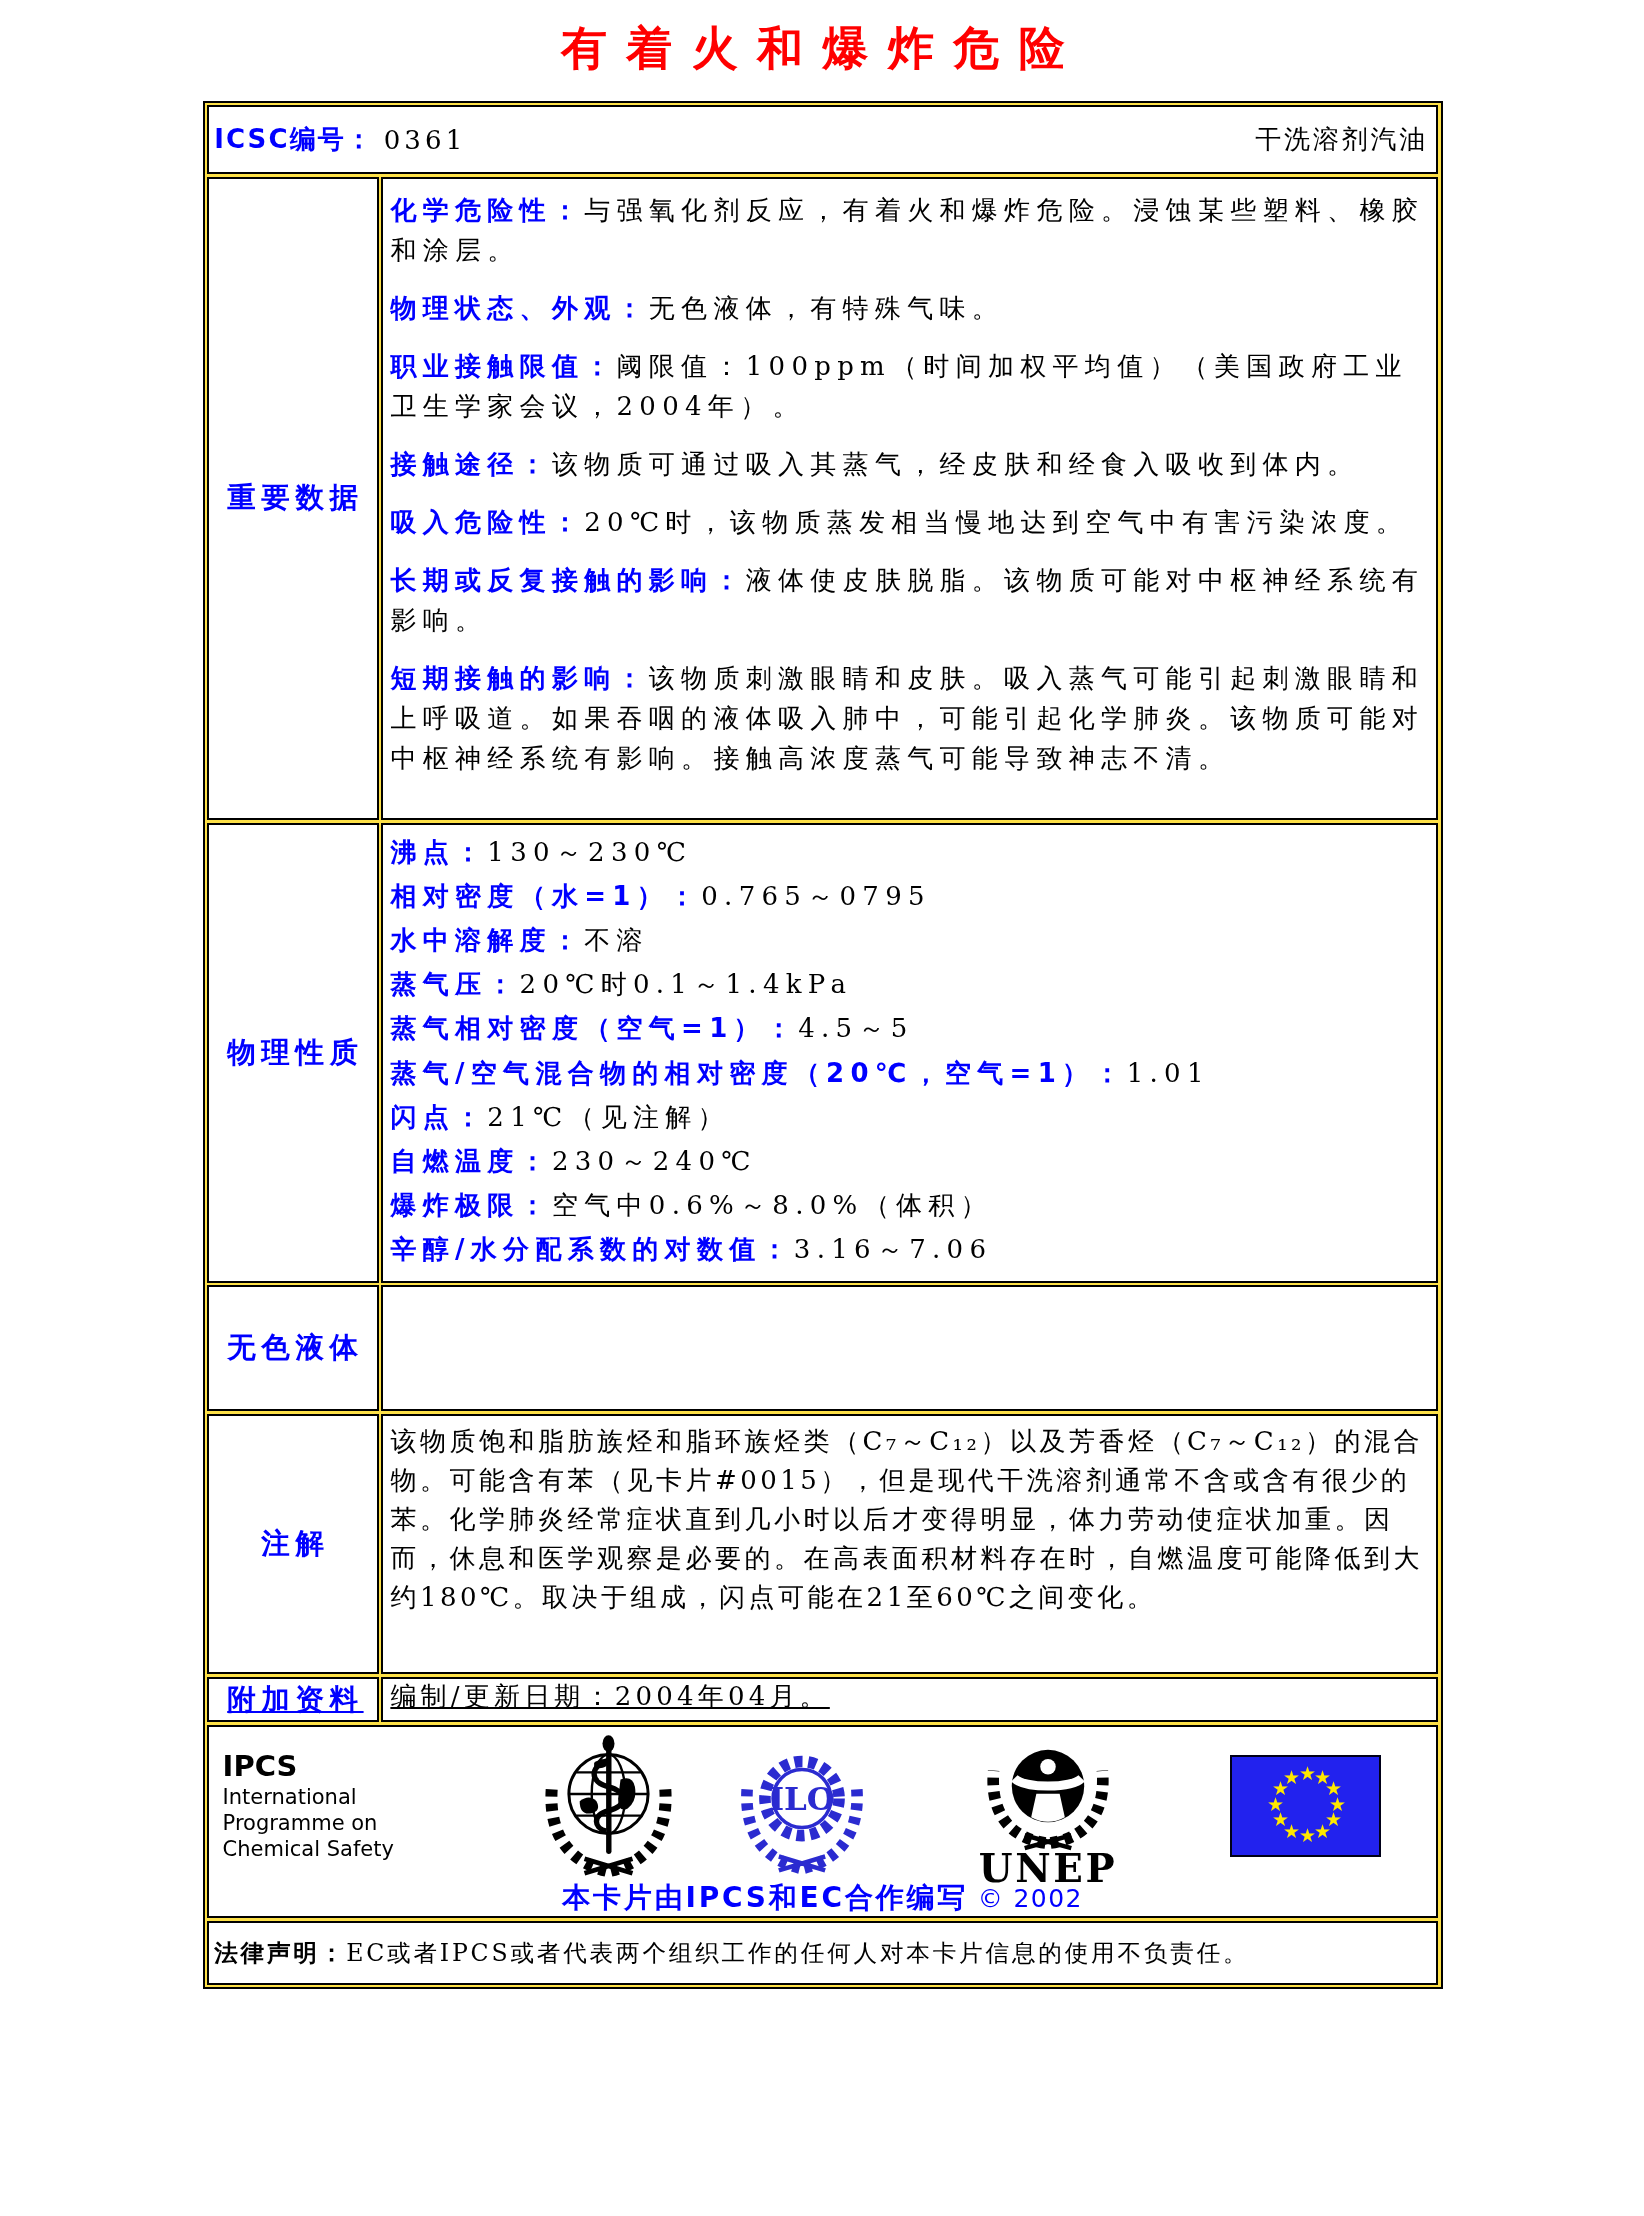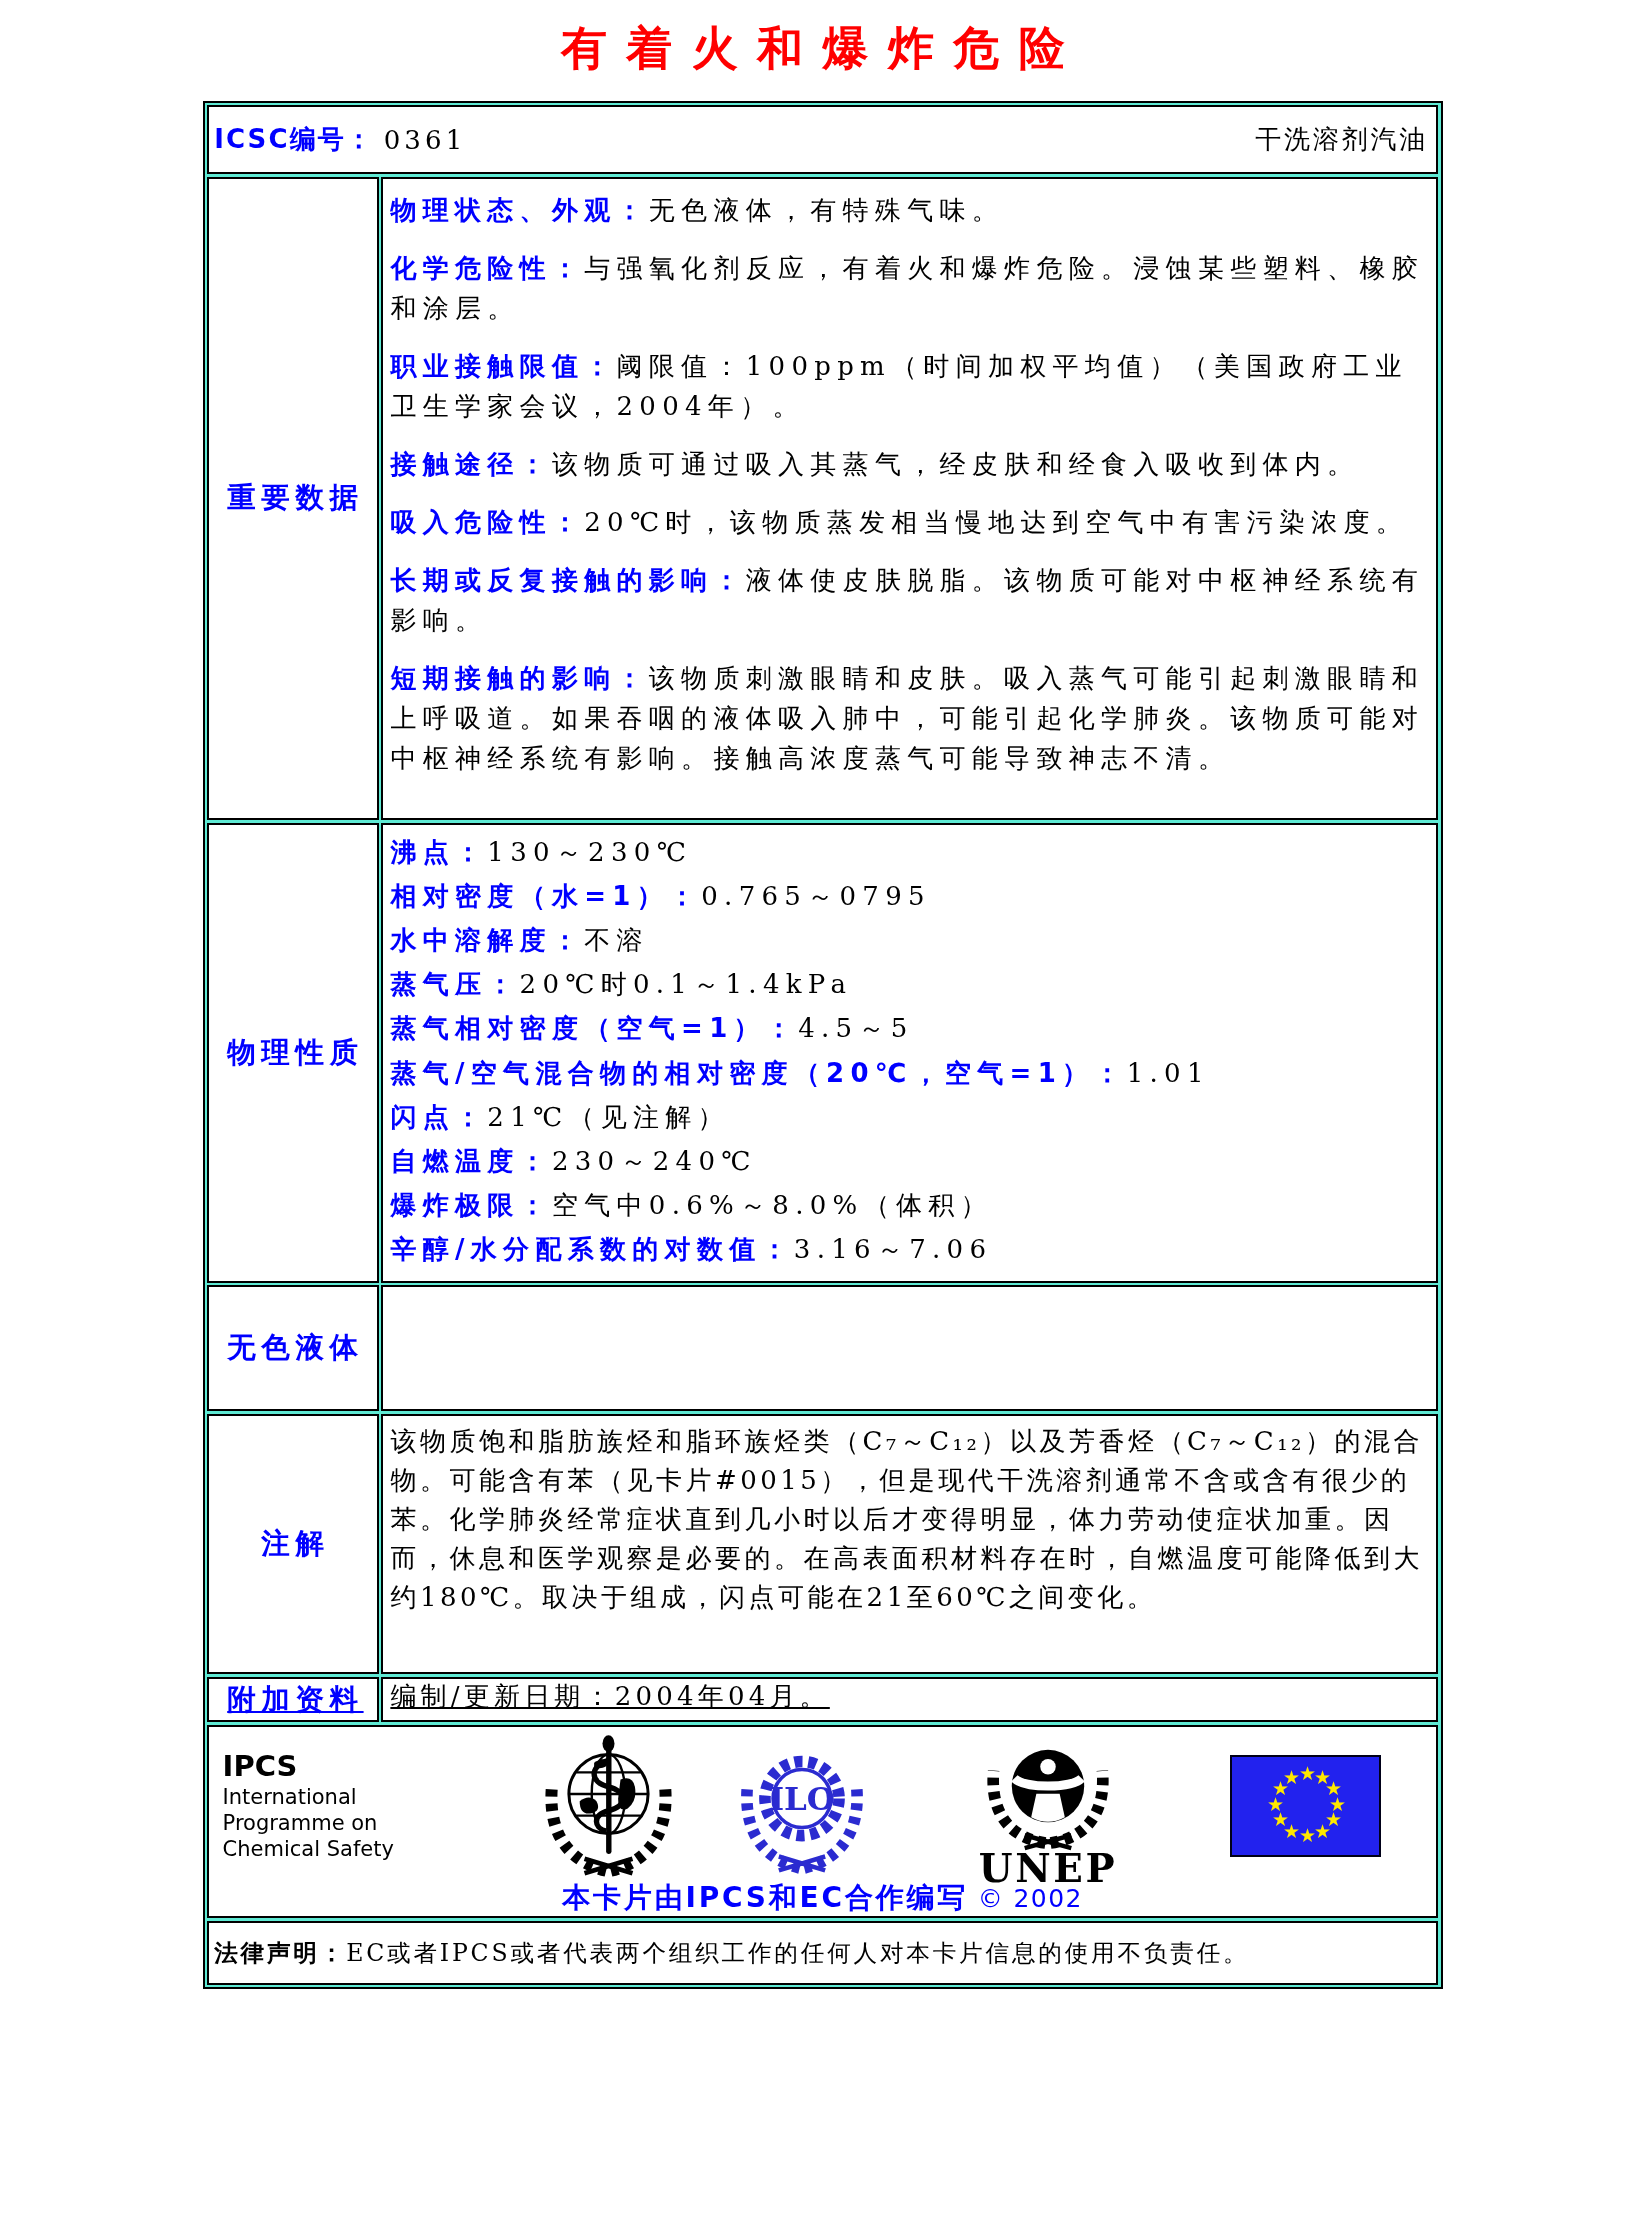--- a/index.html
+++ b/index.html
@@ -9,21 +9,21 @@
     color:#000;
     -webkit-font-smoothing:antialiased;
   }
   .page-title{
     margin:18px 0 21px;text-align:center;
     font-family:"DejaVu Sans","Liberation Sans",sans-serif;
     font-weight:bold;font-size:46px;letter-spacing:19.4px;color:#FF0000;
     white-space:nowrap;
   }
   .card{
-    width:1240px;margin:0 auto;border:2.8px solid #000;background:#5eead4;
+    width:1240px;margin:0 auto;border:2.8px solid #000;background:#fde047;
     padding:2.1px;box-sizing:border-box;
     display:flex;flex-direction:column;gap:2.8px;
   }
   .row{display:flex;gap:2.8px;}
   .cell{border:2.1px solid #000;box-sizing:border-box;background:#fff;overflow:hidden;}
   .label-cell{
     flex:0 0 172px;display:flex;align-items:center;justify-content:center;
     font-family:"DejaVu Sans","Liberation Sans",sans-serif;
     font-weight:bold;font-size:28.5px;letter-spacing:5.6px;color:#0000FF;
     text-indent:5.6px;
@@ -102,22 +102,22 @@
         <span class="blue-label">ICSC编号：</span>
         <span class="icsc-num">0361</span>
       </span>
       <span class="substance">干洗溶剂汽油</span>
     </div>
   </div>
 
   <div class="row row-important">
     <div class="cell label-cell">重要数据</div>
     <div class="cell content-cell">
+      <p class="data-para"><span class="blue-label">化学危险性：</span><span>与强氧化剂反应，有着火和爆炸危险。浸蚀某些塑料、橡胶和涂层。</span></p>
       <p class="data-para"><span class="blue-label">物理状态、外观：</span><span>无色液体，有特殊气味。</span></p>
-      <p class="data-para"><span class="blue-label">化学危险性：</span><span>与强氧化剂反应，有着火和爆炸危险。浸蚀某些塑料、橡胶和涂层。</span></p>
       <p class="data-para"><span class="blue-label">职业接触限值：</span><span>阈限值：100ppm（时间加权平均值）（美国政府工业卫生学家会议，2004年）。</span></p>
       <p class="data-para"><span class="blue-label">接触途径：</span><span>该物质可通过吸入其蒸气，经皮肤和经食入吸收到体内。</span></p>
       <p class="data-para"><span class="blue-label">吸入危险性：</span><span>20℃时，该物质蒸发相当慢地达到空气中有害污染浓度。</span></p>
       <p class="data-para"><span class="blue-label">长期或反复接触的影响：</span><span>液体使皮肤脱脂。该物质可能对中枢神经系统有影响。</span></p>
       <p class="data-para"><span class="blue-label">短期接触的影响：</span><span>该物质刺激眼睛和皮肤。吸入蒸气可能引起刺激眼睛和上呼吸道。如果吞咽的液体吸入肺中，可能引起化学肺炎。该物质可能对中枢神经系统有影响。接触高浓度蒸气可能导致神志不清。</span></p>
     </div>
   </div>
 
   <div class="row row-physical">
     <div class="cell label-cell">物理性质</div>

